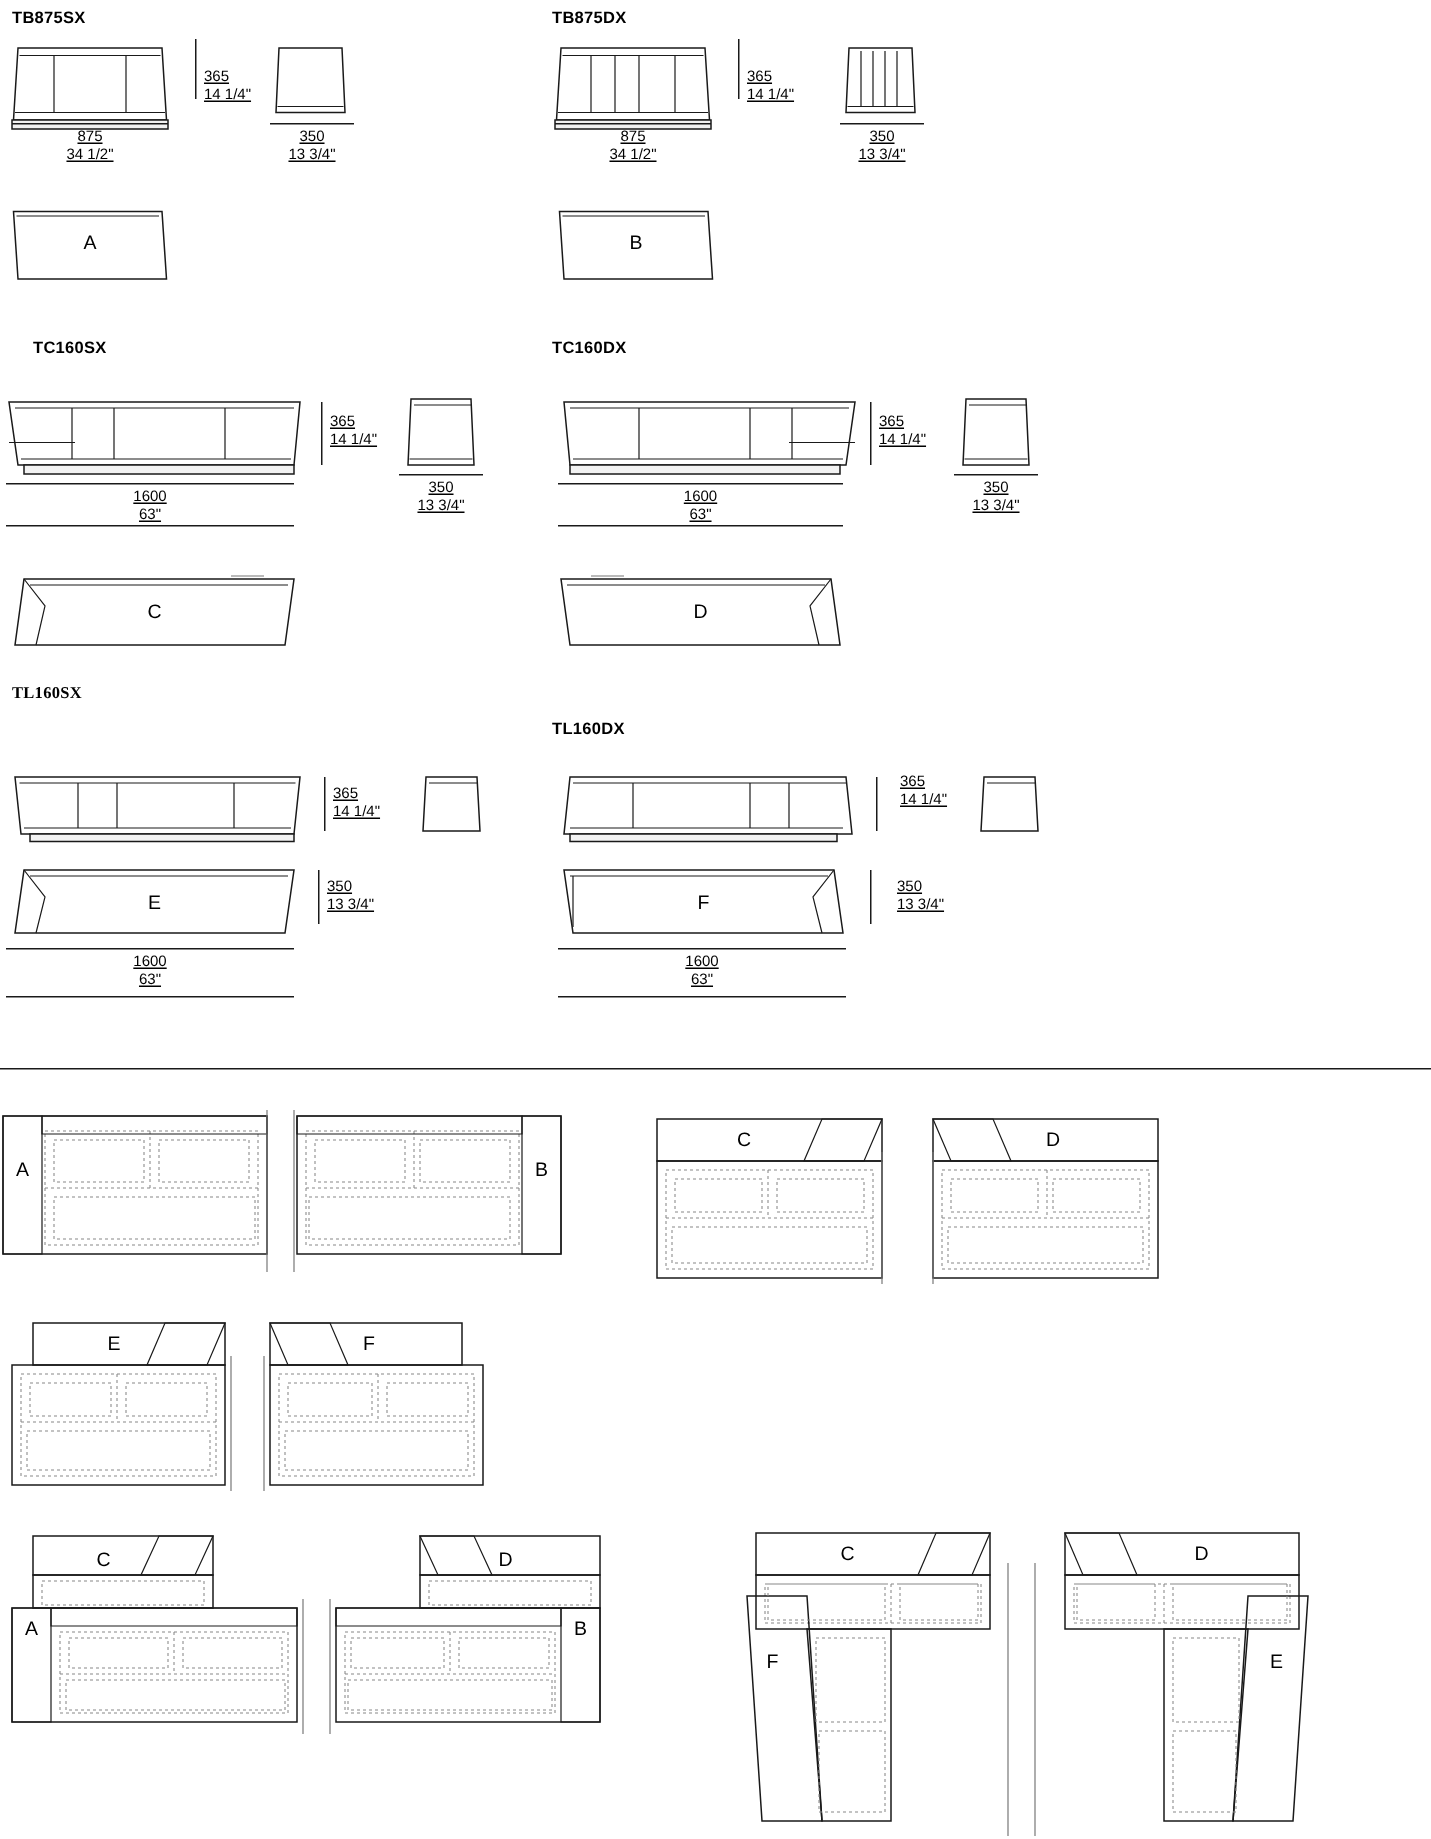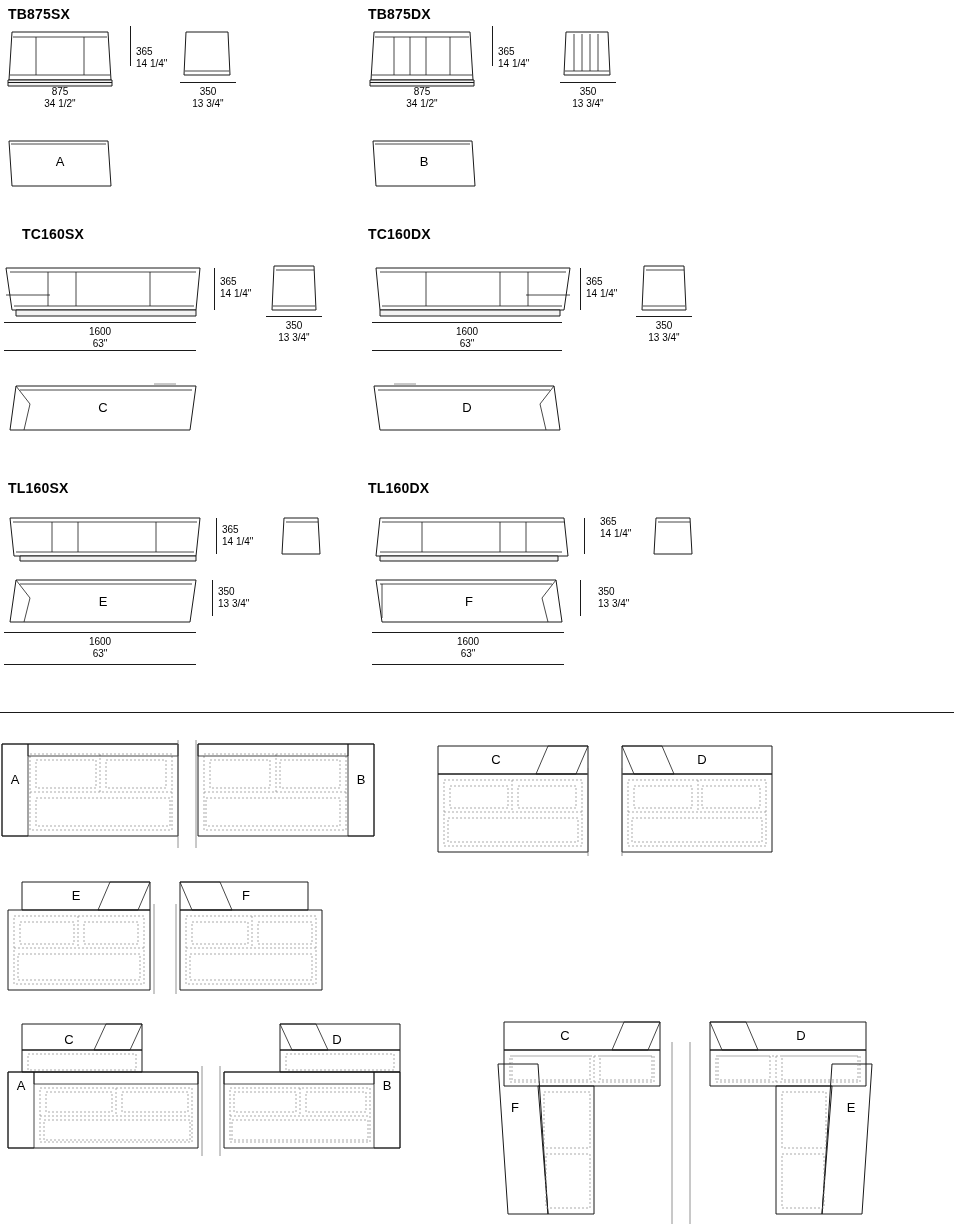--- a/index.html
+++ b/index.html
@@ -16,33 +16,34 @@
     overflow: hidden;
   }
   .page {
     position: relative;
     width: 954px;
     height: 1226px;
   }
   .abs { position: absolute; }
 
   .model-title {
-    font-size: 14px;
+    font-size: 11px;
     font-weight: bold;
     letter-spacing: 0.2px;
     color: #000;
     white-space: nowrap;
   }
 
   .dim {
     font-size: 10px;
     line-height: 12px;
     text-align: center;
     white-space: nowrap;
     color: #000;
+    text-decoration: underline;
   }
   .dim .mm { display: block; }
   .dim .in { display: block; }
 
   .dim-left {
     text-align: left;
   }
 
   
   .hline {
@@ -276,21 +277,21 @@
   <div class="abs" style="left:372px; top:382px;">
     <svg width="190" height="52" viewBox="0 0 190 52">
       <path class="s" d="M2 4 L182 4 L188 48 L8 48 Z"></path>
       <path class="s2" d="M6 8 L178 8"></path>
       <path class="s2" d="M182 4 L168 22 L174 48"></path>
       <path class="sl" d="M22 2 L44 2"></path>
     </svg>
   </div>
   <div class="abs letter" style="left:372px; top:400px; width:190px;">D</div>
 
-  <div class="abs model-title" style="left:8px; top:480px;">TL160SX</div>
+  <div class="abs model-title" style="left:8px; top:456px;font-family:Liberation Serif, serif;">TL160SX</div>
 
   <div class="abs" style="left:8px; top:510px;">
     <svg width="196" height="54" viewBox="0 0 196 54">
       <path class="s" d="M2 8 L192 8 L188 46 L6 46 Z"></path>
       <path class="s2" d="M5 12 L189 12"></path>
       <path class="s2" d="M8 42 L186 42"></path>
       <path class="fillg" d="M12 46 L188 46 L188 51 L12 51 Z"></path>
       <path class="s2" d="M44 12 L44 42"></path>
       <path class="s2" d="M70 12 L70 42"></path>
       <path class="s2" d="M148 12 L148 42"></path>

